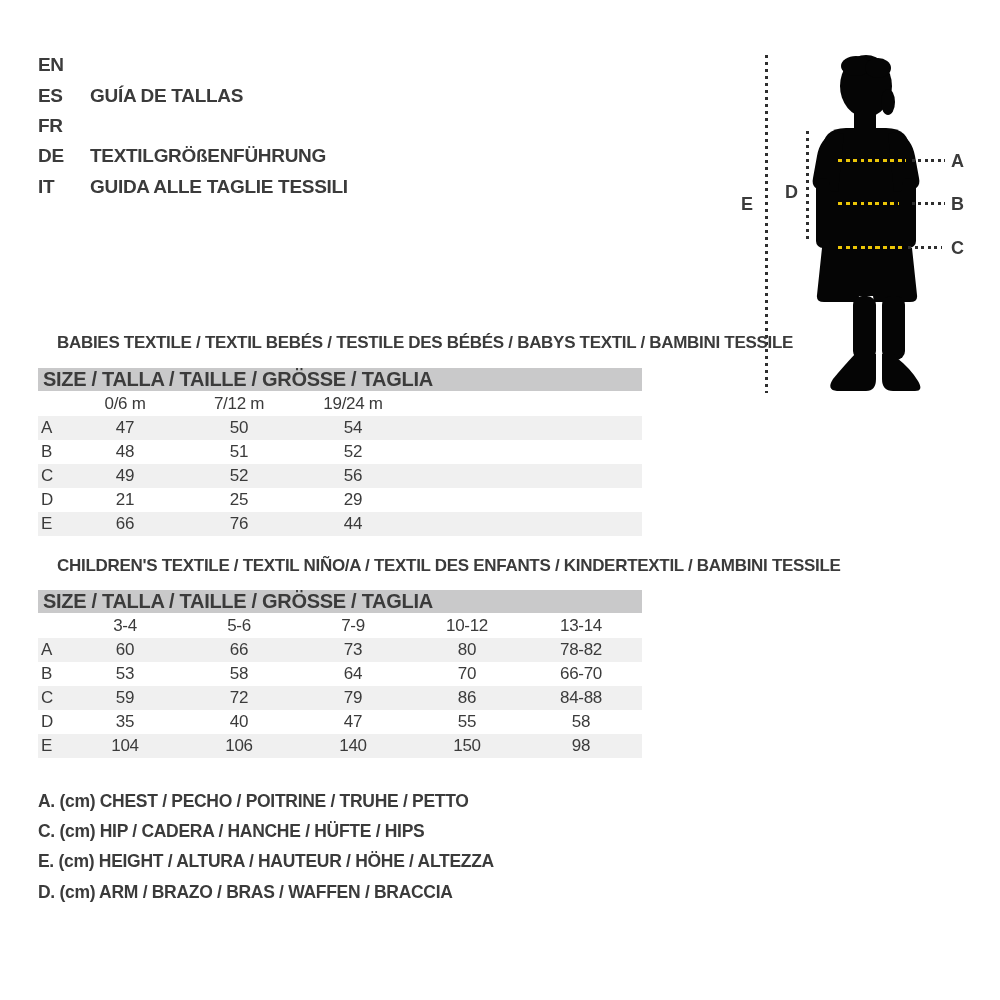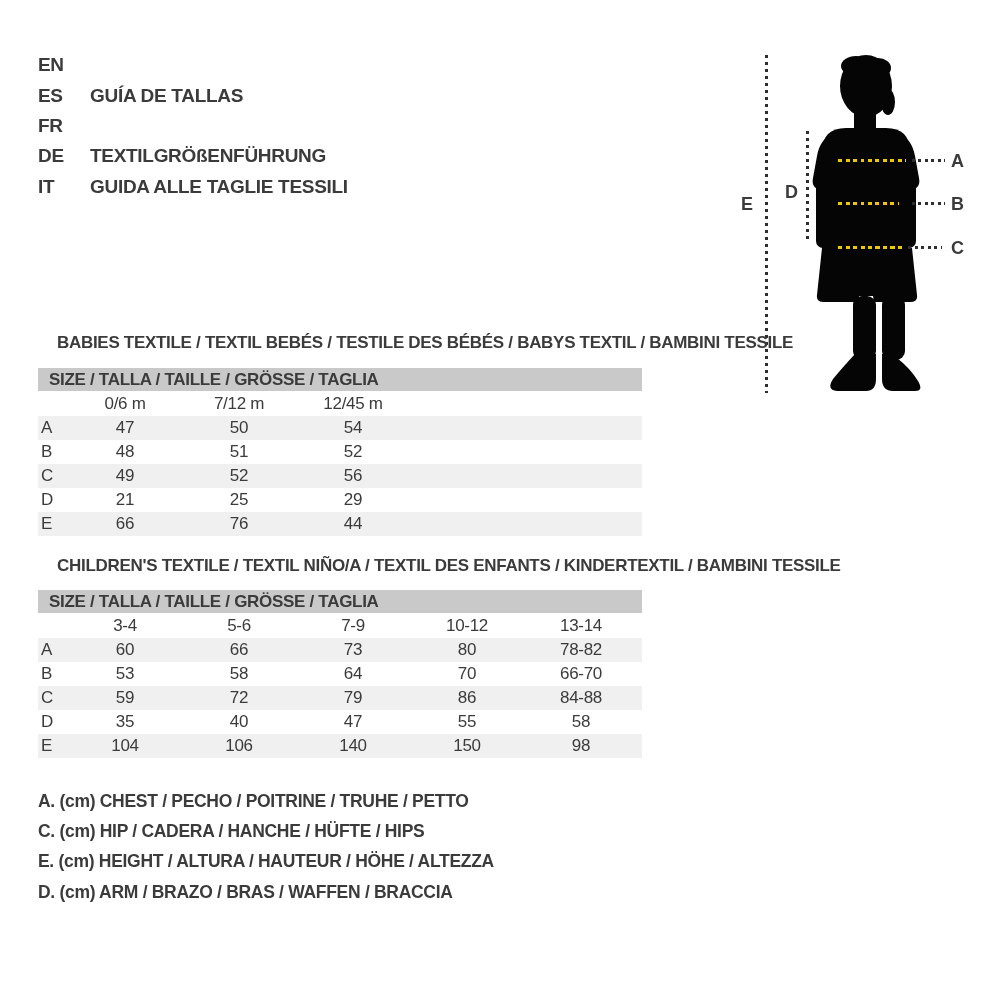--- a/index.html
+++ b/index.html
@@ -13,21 +13,21 @@
   
   .lang-block{left:38px;top:50px;}
   .lang-row{display:flex;height:30.4px;align-items:center;font-size:19px;font-weight:bold;}
   .lang-code{width:52px;}
   
   .section-title{left:38px;font-size:17px;font-weight:bold;white-space:nowrap;margin-left:19px;}
 
   
   .size-table{left:38px;width:604px;}
   .tbar{height:23px;background:var(--table-header-bg,#c9c9ca);display:flex;align-items:center;
-        padding-left:11px;font-size:17px;font-weight:bold;box-sizing:border-box;}
+        padding-left:5px;font-size:20px;font-weight:bold;box-sizing:border-box;}
   .trow{display:flex;height:24px;align-items:center;font-size:17px;font-weight:normal;}
   .thead-row{height:25px;}
   .stripe{background:var(--row-stripe,#f0f0f0);}
   .tl{width:30px;padding-left:3px;box-sizing:border-box;}
   .tc{width:114px;text-align:center;}
 
   
   .legend{left:38px;top:786px;}
   .legend-line{height:30.4px;display:flex;align-items:center;font-size:17.5px;font-weight:bold;white-space:nowrap;}
 
@@ -114,21 +114,21 @@
 </div>
 
 <div class="abs section-title" style="top:333px;">BABIES TEXTILE / TEXTIL BEBÉS / TESTILE DES BÉBÉS / BABYS TEXTIL / BAMBINI TESSILE</div>
 
 <div class="abs size-table" style="top:368px;">
   <div class="tbar">SIZE / TALLA / TAILLE / GRÖSSE / TAGLIA</div>
   <div class="trow thead-row">
     <span class="tl"></span>
     <span class="tc">0/6 m</span>
     <span class="tc">7/12 m</span>
-    <span class="tc">12/45 m</span>
+    <span class="tc">19/24 m</span>
   </div>
   <div class="trow stripe">
     <span class="tl">A</span>
     <span class="tc">47</span>
     <span class="tc">50</span>
     <span class="tc">54</span>
   </div>
   <div class="trow">
     <span class="tl">B</span>
     <span class="tc">48</span>

